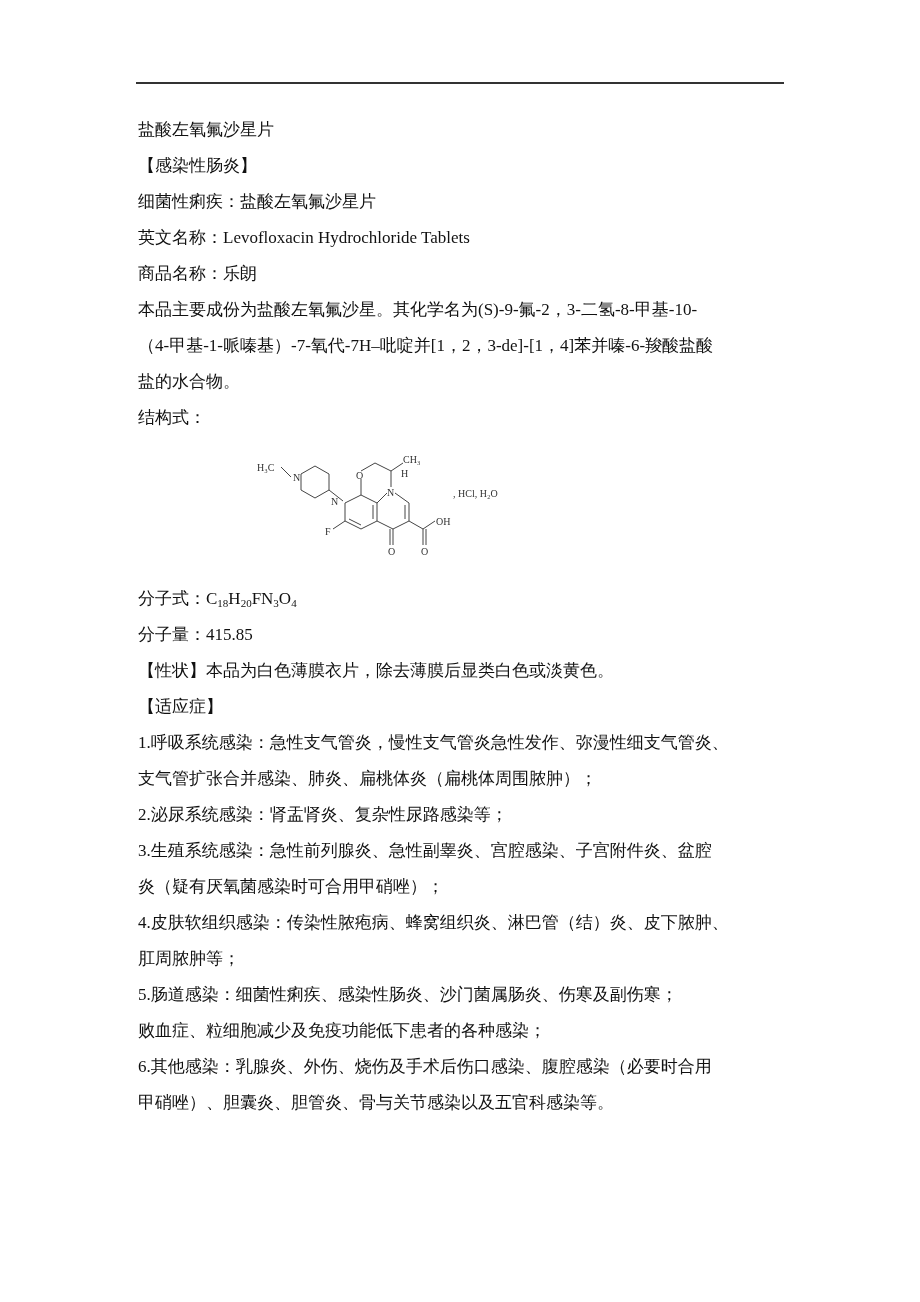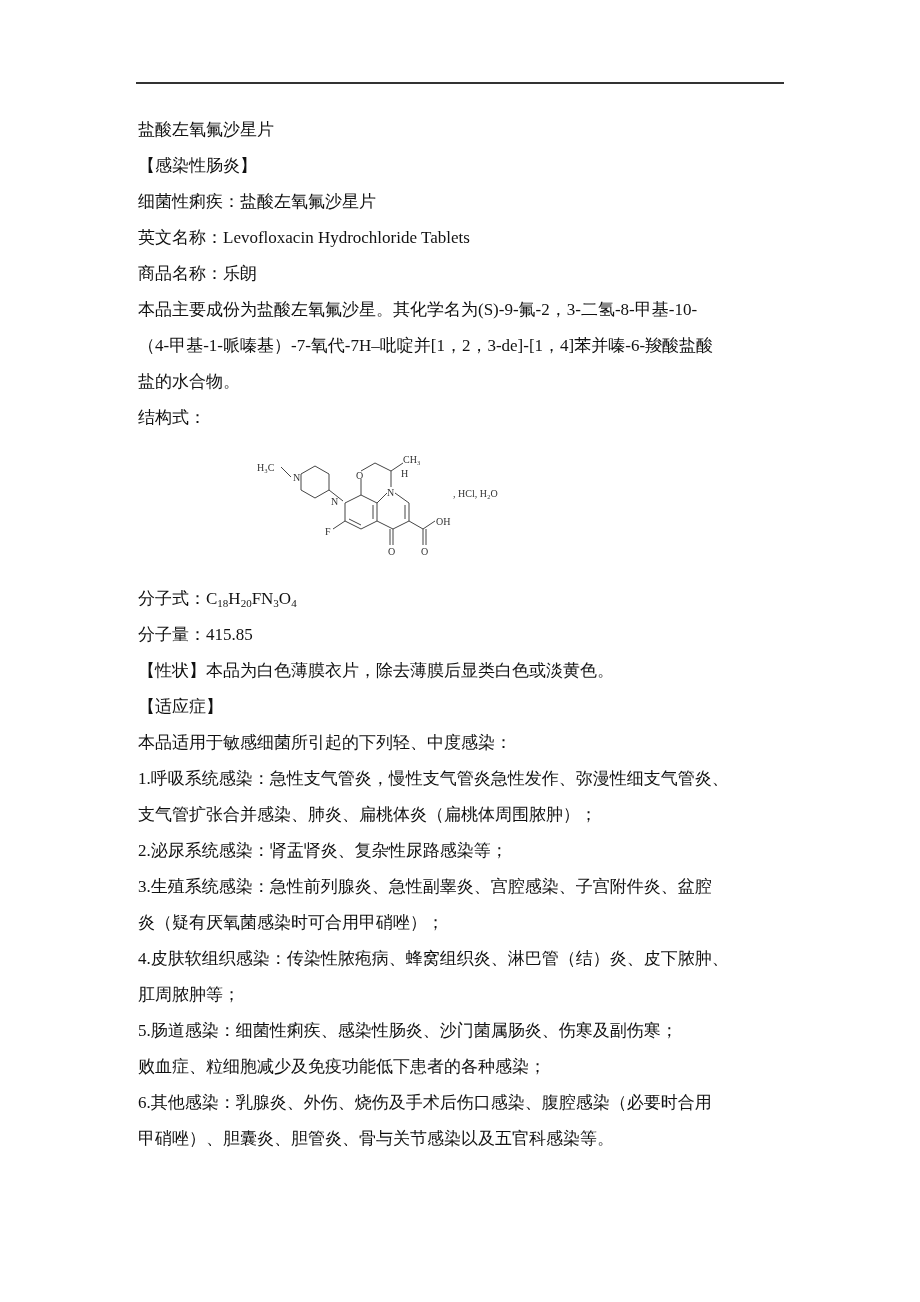--- a/index.html
+++ b/index.html
@@ -79,21 +79,20 @@
       <text x="200" y="48">, HCl, H₂O</text>
     </svg>
   </div>
 
   <div class="line"><span>分子式：</span><span><span>C</span><sub>18</sub><span>H</span><sub>20</sub><span>FN</span><sub>3</sub><span>O</span><sub>4</sub></span></div>
   <div class="line"><span>分子量：</span><span>415.85</span></div>
 
   <div class="line"><span>【性状】</span><span>本品为白色薄膜衣片，除去薄膜后显类白色或淡黄色。</span></div>
 
   <div class="line">【适应症】</div>
-  <div class="line">本品适用于敏感细菌所引起的下列轻、中度感染：</div>
   <div class="line">1.呼吸系统感染：急性支气管炎，慢性支气管炎急性发作、弥漫性细支气管炎、</div>
   <div class="line">支气管扩张合并感染、肺炎、扁桃体炎（扁桃体周围脓肿）；</div>
   <div class="line">2.泌尿系统感染：肾盂肾炎、复杂性尿路感染等；</div>
   <div class="line">3.生殖系统感染：急性前列腺炎、急性副睾炎、宫腔感染、子宫附件炎、盆腔</div>
   <div class="line">炎（疑有厌氧菌感染时可合用甲硝唑）；</div>
   <div class="line">4.皮肤软组织感染：传染性脓疱病、蜂窝组织炎、淋巴管（结）炎、皮下脓肿、</div>
   <div class="line">肛周脓肿等；</div>
   <div class="line">5.肠道感染：细菌性痢疾、感染性肠炎、沙门菌属肠炎、伤寒及副伤寒；</div>
   <div class="line">败血症、粒细胞减少及免疫功能低下患者的各种感染；</div>
   <div class="line">6.其他感染：乳腺炎、外伤、烧伤及手术后伤口感染、腹腔感染（必要时合用</div>

